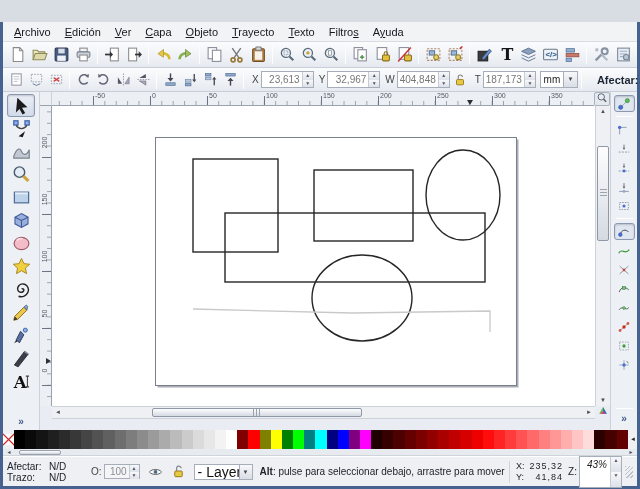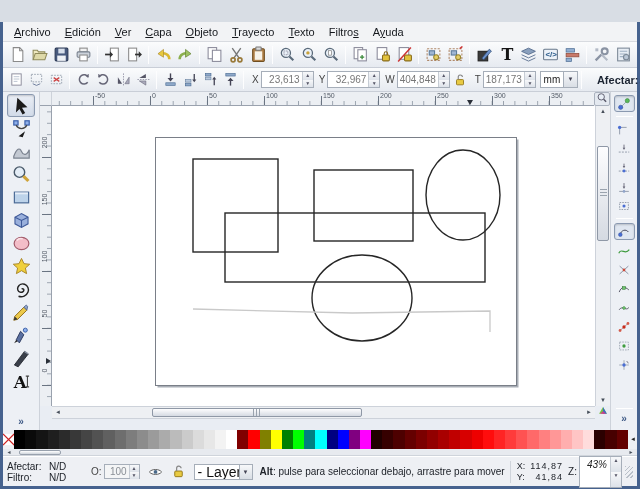--- a/index.html
+++ b/index.html
@@ -805,21 +805,21 @@
         <span class="sarrow" style="left:0;top:0;">◄</span>
         <span class="sarrow" style="right:0;top:0;">►</span>
         <span class="pthumb"></span>
       </div>
     </div>
 
     <div class="band statusbar">
       <div class="fs-block">
         <span>Afectar:</span>
         <span>N/D</span>
-        <span>Filtro:</span>
+        <span>Trazo:</span>
         <span>N/D</span>
       </div>
       <span class="o-label">O:</span>
       <span class="ofield">
         <span class="val">100</span>
         <span class="spin">
             <span>▲</span>
             <span>▼</span>
           </span>
       </span>
@@ -834,21 +834,21 @@
       <span class="layerbox">
         <span class="layerval">
           <span>-</span>
           <span>Layer 1</span>
         </span>
         <span class="layerbtn">▼</span>
       </span>
       <span class="msg"><b>Alt</b><span>: pulse para seleccionar debajo, arrastre para mover la selecci</span></span>
       <span class="xy">
         <span>X:</span>
-        <span class="num">114,87</span>
+        <span class="num">235,32</span>
         <span>Y:</span>
         <span class="num">41,84</span>
       </span>
       <span class="zlab">Z:</span>
       <span class="zfield">
         <span class="val">43%</span>
         <span class="spin">
             <span>▲</span>
             <span>▼</span>
           </span>

